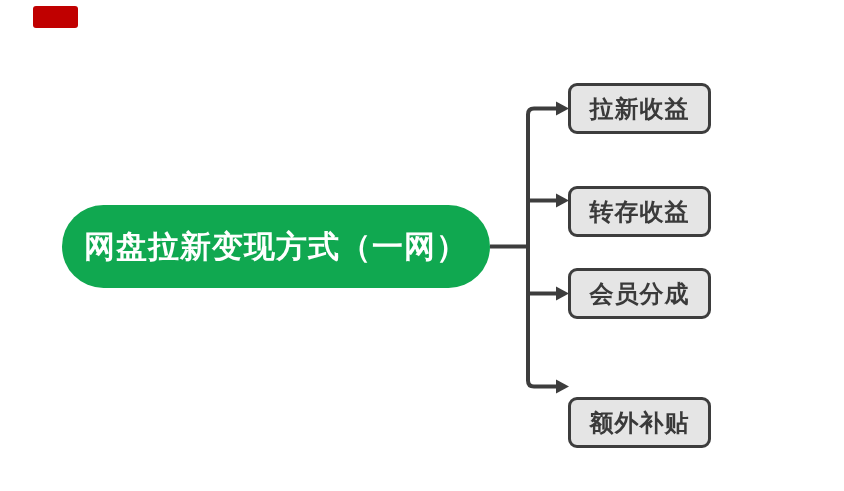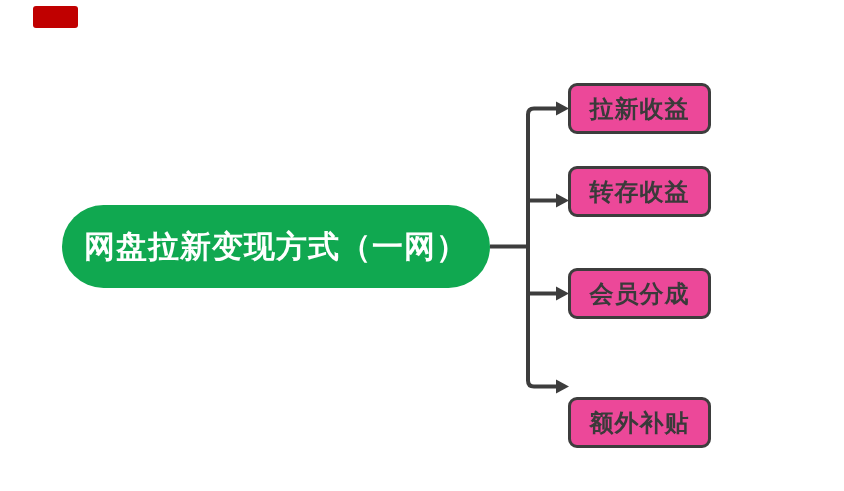--- a/index.html
+++ b/index.html
@@ -50,36 +50,36 @@
     width: 844px;
     height: 491px;
     pointer-events: none;
   }
   .child-node {
     position: absolute;
     left: 568px;
     width: 143px;
     height: 51px;
     box-sizing: border-box;
-    background: #ec4899;
+    background: #e5e5e5;
     border: 3px solid var(--line, #3d3d3d);
     border-radius: 9px;
     display: flex;
     align-items: center;
     justify-content: center;
   }
   .child-node .label {
     color: var(--box_text, #3a3a3a);
     font-size: 24px;
     font-weight: bold;
     letter-spacing: 1px;
     white-space: nowrap;
   }
   .child-1 { top: 83px; }
-  .child-2 { top: 166px; }
+  .child-2 { top: 186px; }
   .child-3 { top: 268px; }
   .child-4 { top: 361px; margin-top: 36px; }
 </style>
 </head>
 <body>
 
 <div class="canvas">
 
   <div class="red-mark"></div>
 

